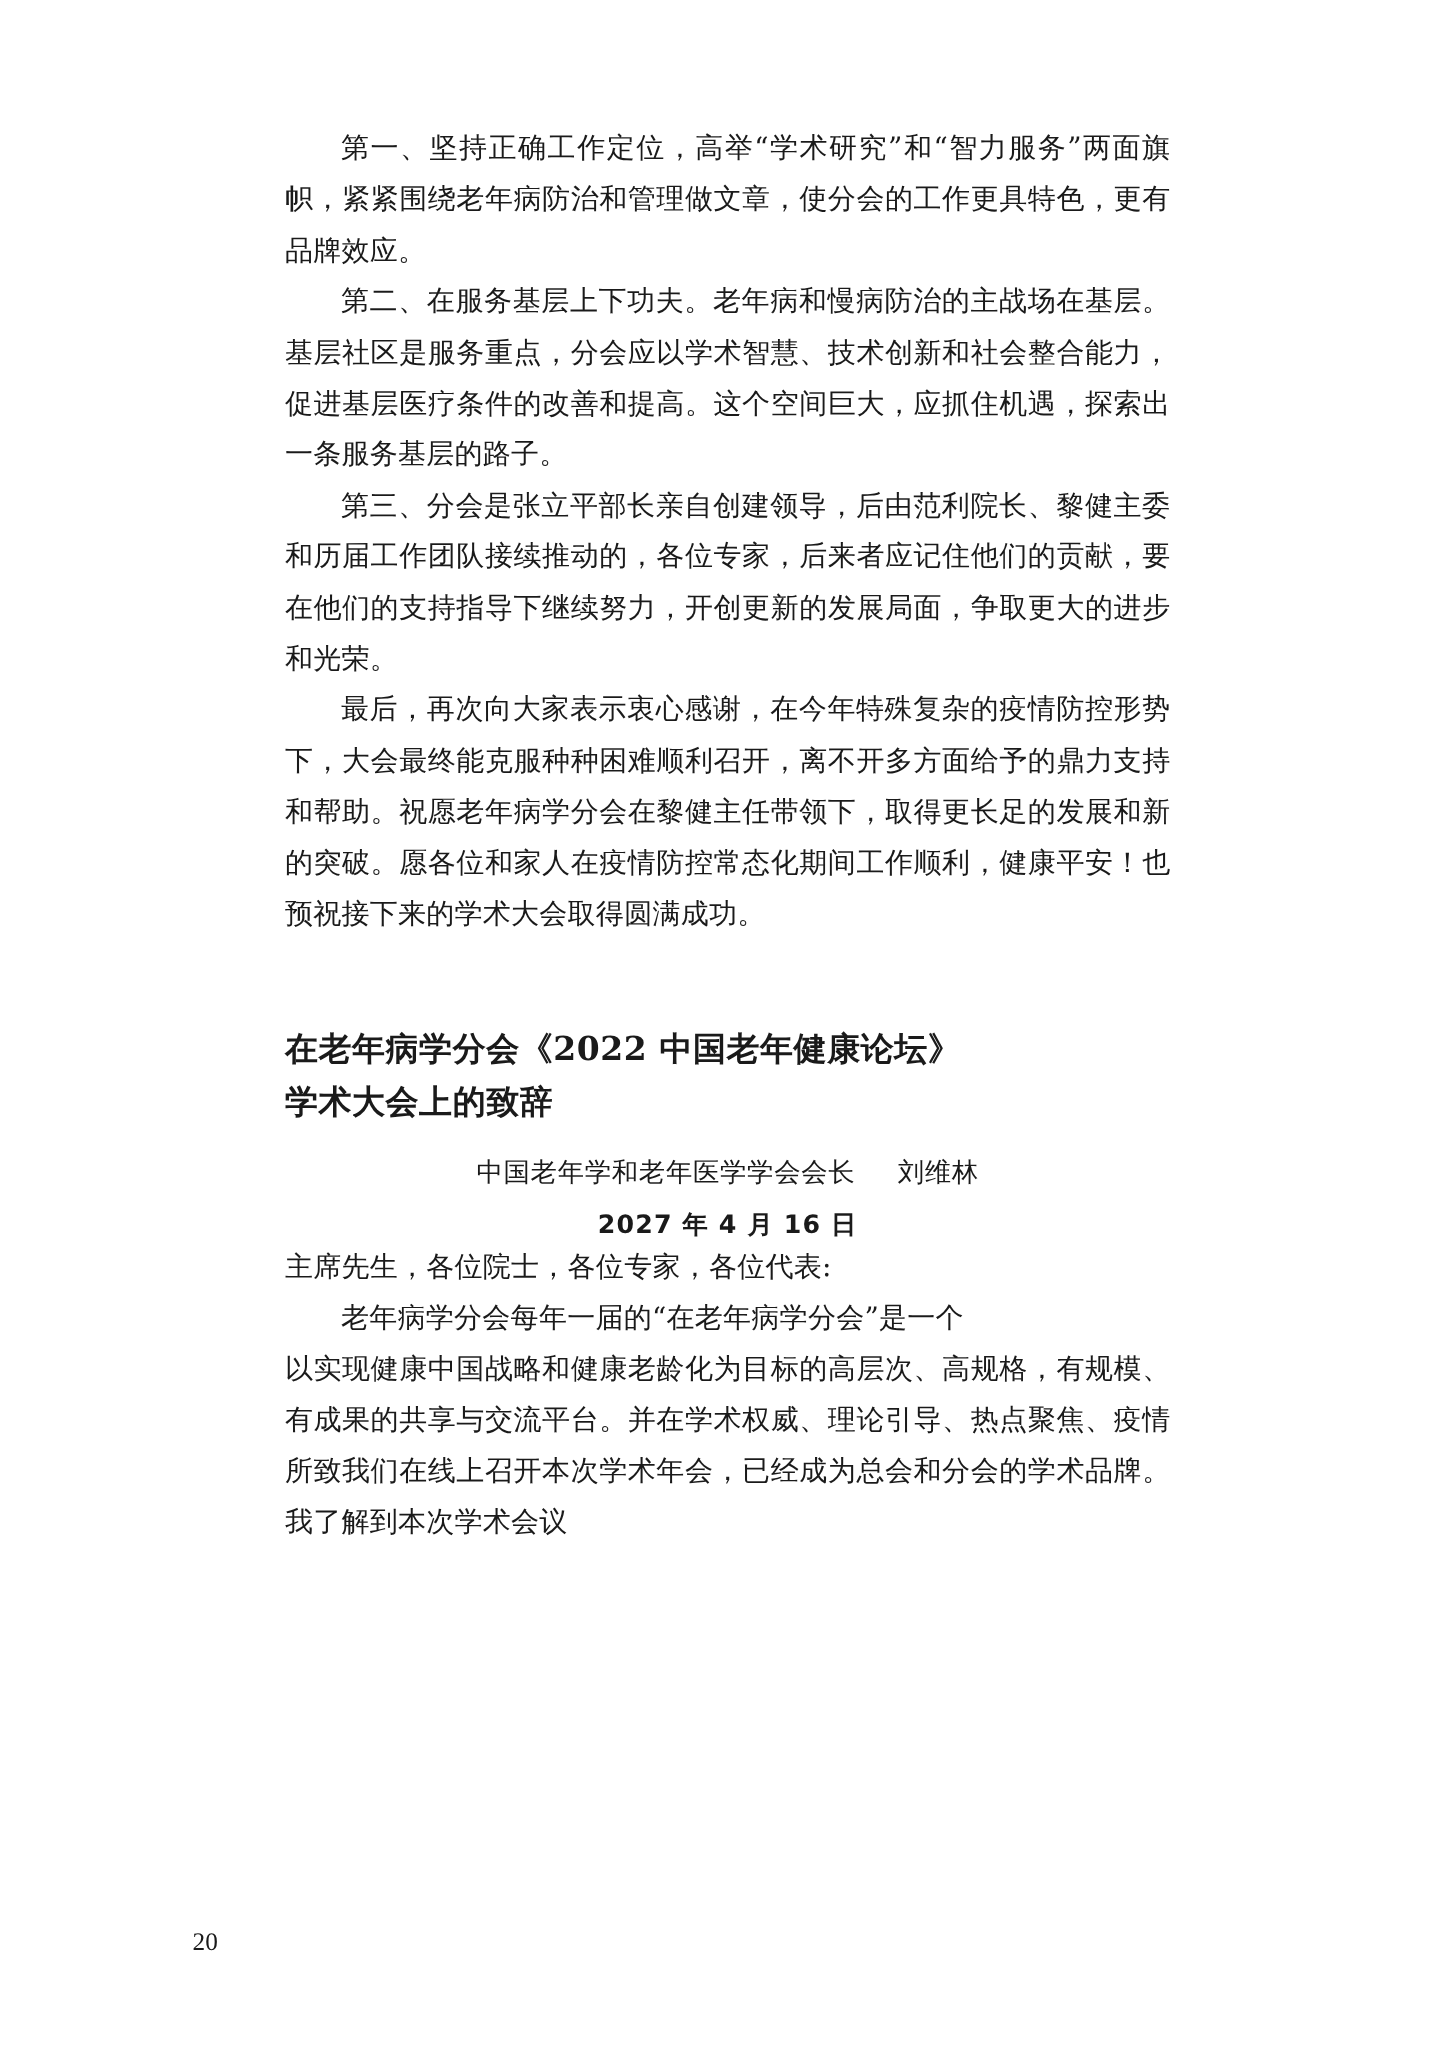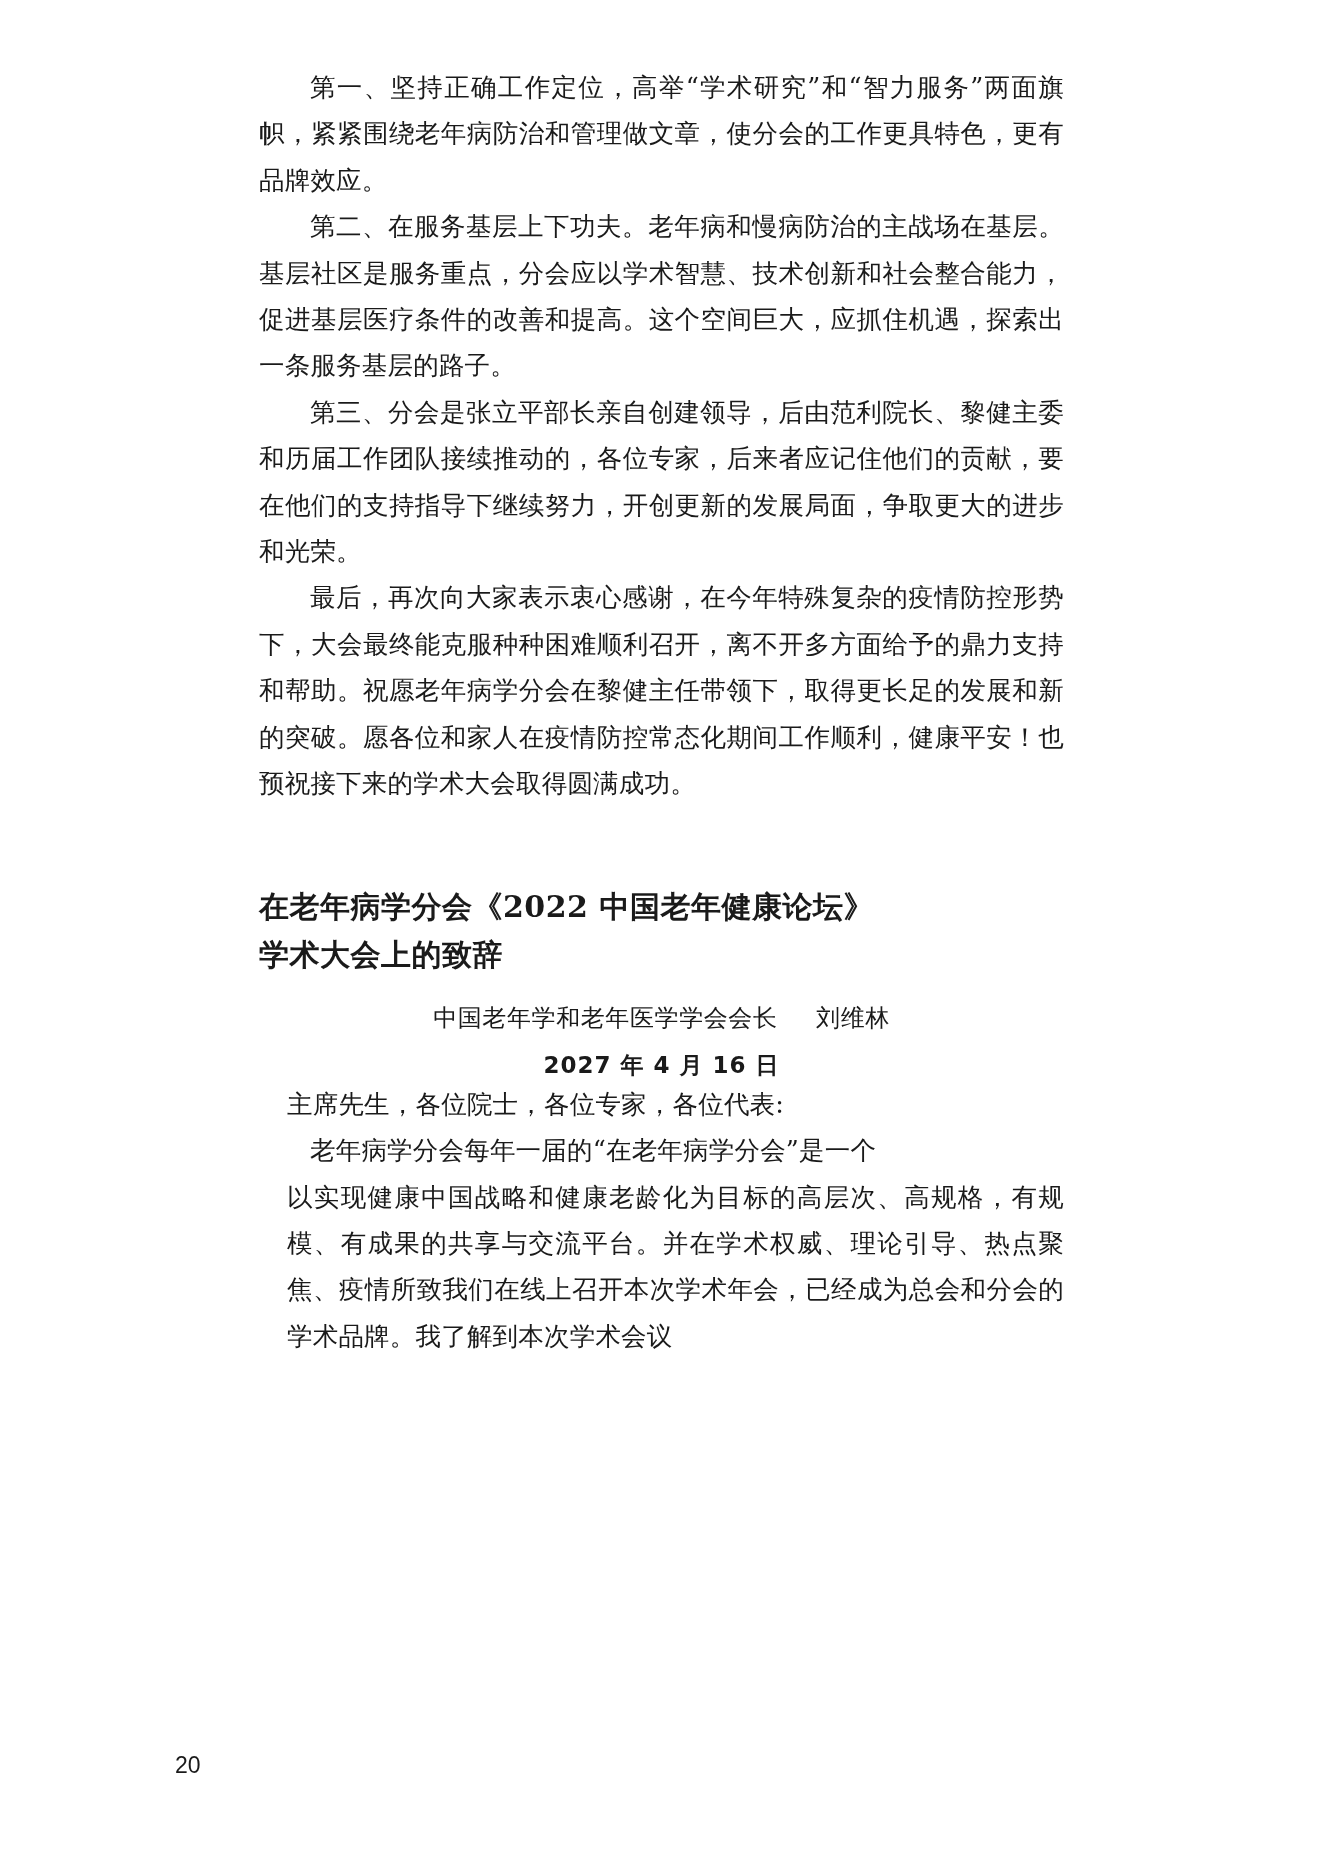--- a/index.html
+++ b/index.html
@@ -15,39 +15,38 @@
     color: #1a1a1a;
     overflow: hidden;
   }
   .page {
     position: absolute;
     left: 0;
     top: 0;
     width: 1323px;
     height: 1871px;
     box-sizing: border-box;
-    padding: 64px 175px 0 175px;
+    padding: 112px 175px 0 175px;
   }
   .doc-body {
     width: 805px;
     margin: 0 auto;
   }
   p.para {
     margin: 0;
     font-size: 25.5px;
     line-height: 1.82;
     text-align: justify;
     text-justify: inter-ideograph;
     text-indent: 2em;
     letter-spacing: 0.2px;
     font-family: "DejaVu Serif", "Liberation Serif", serif;
   }
   p.para.noindent {
     text-indent: 0;
-    margin-left: 28px;
   }
   .section-gap {
     height: 76px;
   }
   .speech-title {
     margin: 0;
     text-align: left;
     font-size: 30px;
     font-weight: bold;
     line-height: 1.62;
@@ -79,21 +78,21 @@
   }
   .salutation {
     margin: 40px 0 0 0;
   }
   .page-number {
     position: absolute;
     left: 175px;
     bottom: 92px;
     font-size: 23px;
     color: #1a1a1a;
-    font-family: Liberation Sans, sans-serif;
+    font-family: Liberation Serif, serif;
   }
 </style>
 </head>
 <body>
 
 <div class="page">
   <div class="doc-body">
 
     <p class="para">第一、坚持正确工作定位，高举“学术研究”和“智力服务”两面旗帜，紧紧围绕老年病防治和管理做文章，使分会的工作更具特色，更有品牌效应。</p>
     <p class="para">第二、在服务基层上下功夫。老年病和慢病防治的主战场在基层。基层社区是服务重点，分会应以学术智慧、技术创新和社会整合能力，促进基层医疗条件的改善和提高。这个空间巨大，应抓住机遇，探索出一条服务基层的路子。</p>

